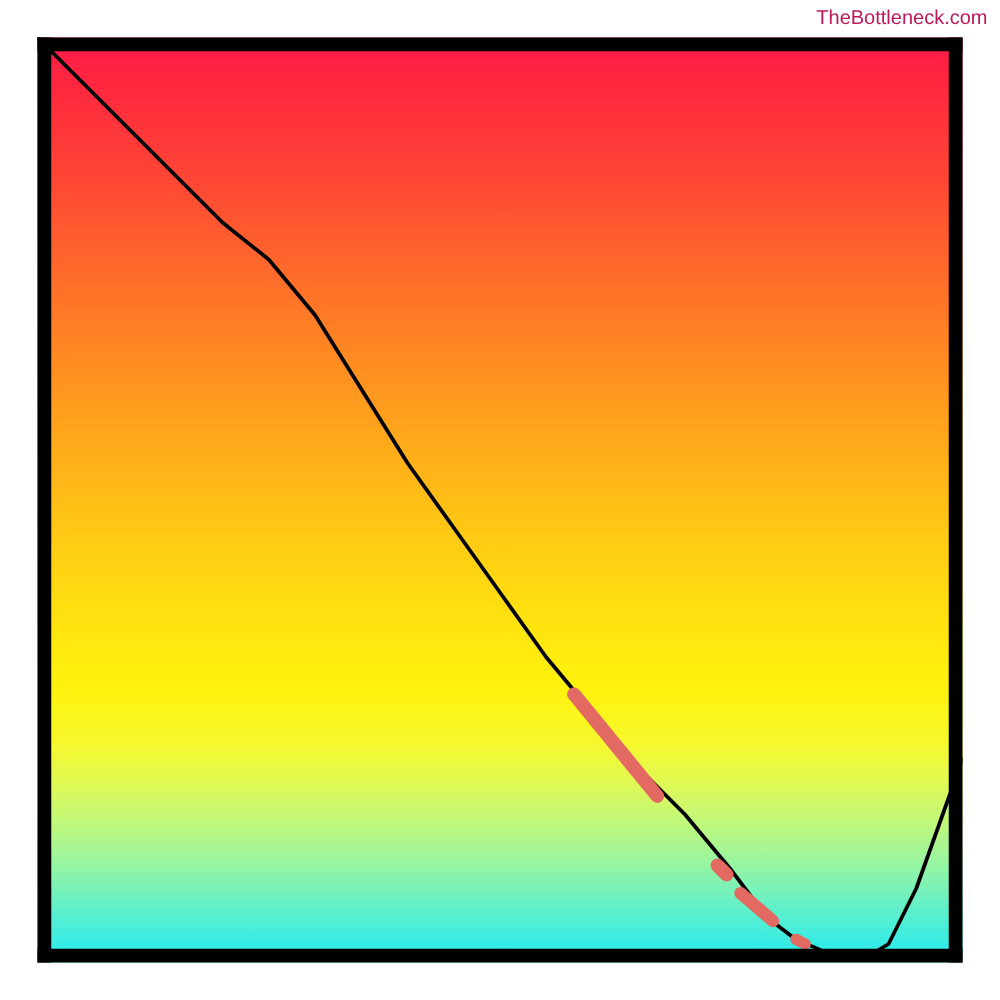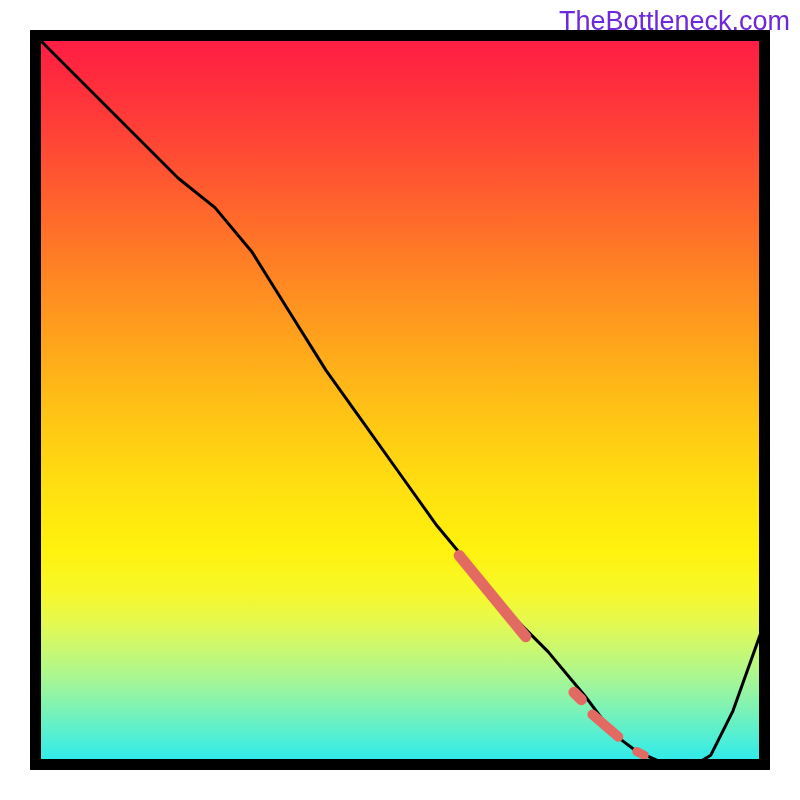--- a/index.html
+++ b/index.html
@@ -7,22 +7,22 @@
     width: 800px;
     height: 800px;
     background: #ffffff;
     position: relative;
     font-family: Arial, sans-serif;
   }
   .watermark {
     position: absolute;
     top: 6px;
     right: 10px;
-    color: #6d28d9;
-    font-size: 27px;
+    color: #be185d;
+    font-size: 16px;
     font-weight: 500;
     z-index: 10;
   }
   .plot-area {
     position: absolute;
     left: 30px;
     top: 30px;
     width: 740px;
     height: 740px;
     background: linear-gradient(to bottom,

